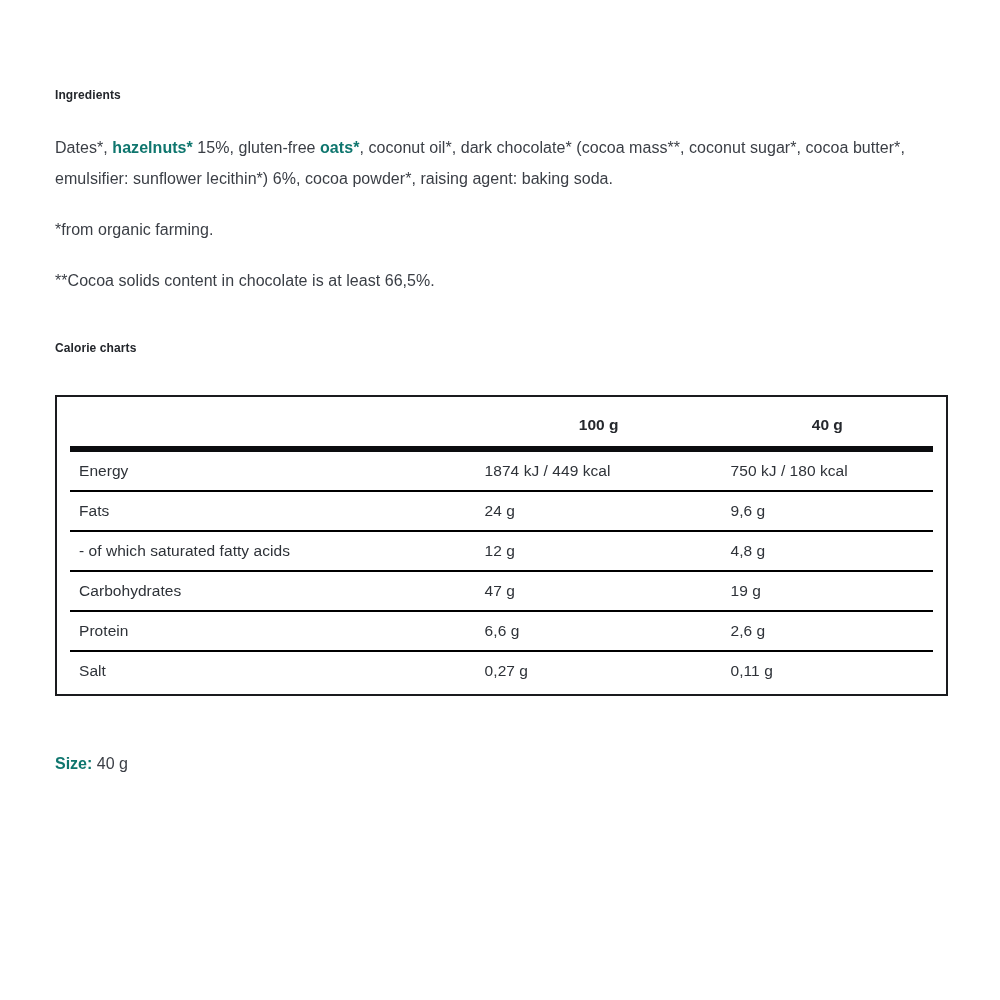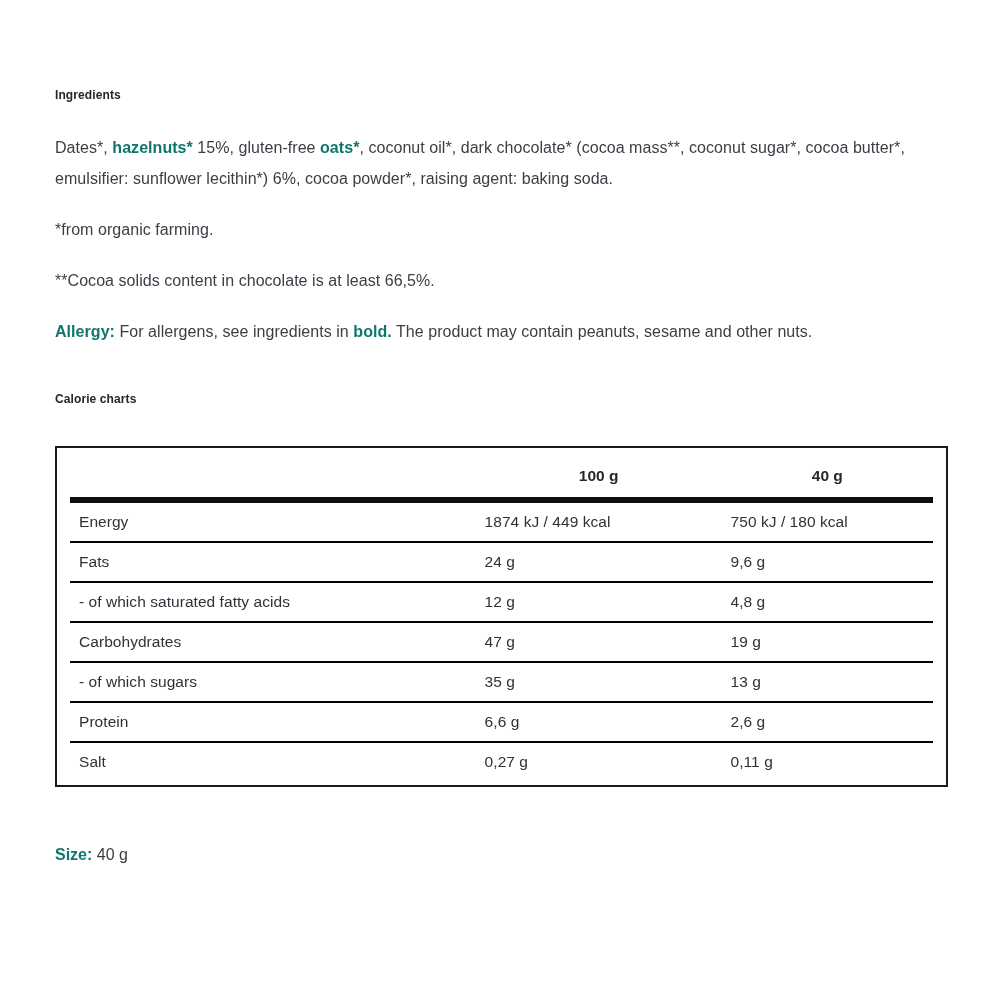--- a/index.html
+++ b/index.html
@@ -80,21 +80,20 @@
 <div class="page">
 
   <h2 class="section-heading">Ingredients</h2>
 
   <p class="body-text"><span>Dates*, </span><strong>hazelnuts*</strong><span> 15%, gluten-free </span><strong>oats*</strong><span>, coconut oil*, dark chocolate* (cocoa mass**, coconut sugar*, cocoa butter*, emulsifier: sunflower lecithin*) 6%, cocoa powder*, raising agent: baking soda.</span></p>
 
   <p class="body-text">*from organic farming.</p>
 
   <p class="body-text">**Cocoa solids content in chocolate is at least 66,5%.</p>
 
-  <p class="body-text"><strong>Allergy:</strong><span> For allergens, see ingredients in </span><strong>bold.</strong><span> The product may contain peanuts, sesame and other nuts.</span></p>
 
   <h2 class="section-heading calorie-heading">Calorie charts</h2>
 
   <div class="table-frame">
     <table class="nutrition">
       <thead>
         <tr>
           <th class="col-label"></th>
           <th class="col-100">100 g</th>
           <th class="col-40">40 g</th>
@@ -115,25 +114,20 @@
           <td>- of which saturated fatty acids</td>
           <td>12 g</td>
           <td>4,8 g</td>
         </tr>
         <tr>
           <td>Carbohydrates</td>
           <td>47 g</td>
           <td>19 g</td>
         </tr>
         <tr>
-          <td>- of which sugars</td>
-          <td>35 g</td>
-          <td>13 g</td>
-        </tr>
-        <tr>
           <td>Protein</td>
           <td>6,6 g</td>
           <td>2,6 g</td>
         </tr>
         <tr>
           <td>Salt</td>
           <td>0,27 g</td>
           <td>0,11 g</td>
         </tr>
       </tbody>

